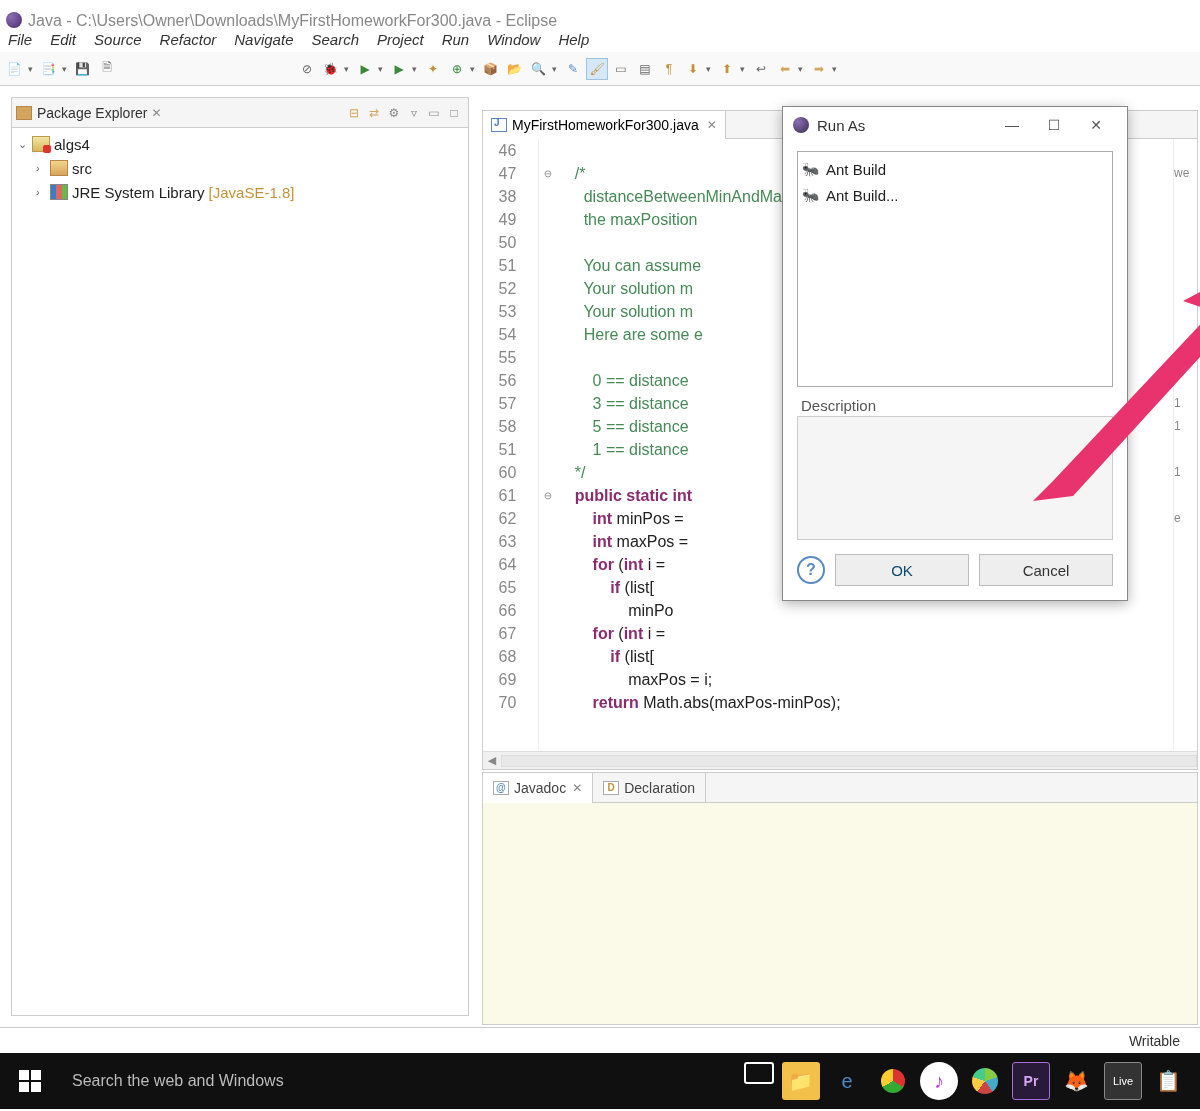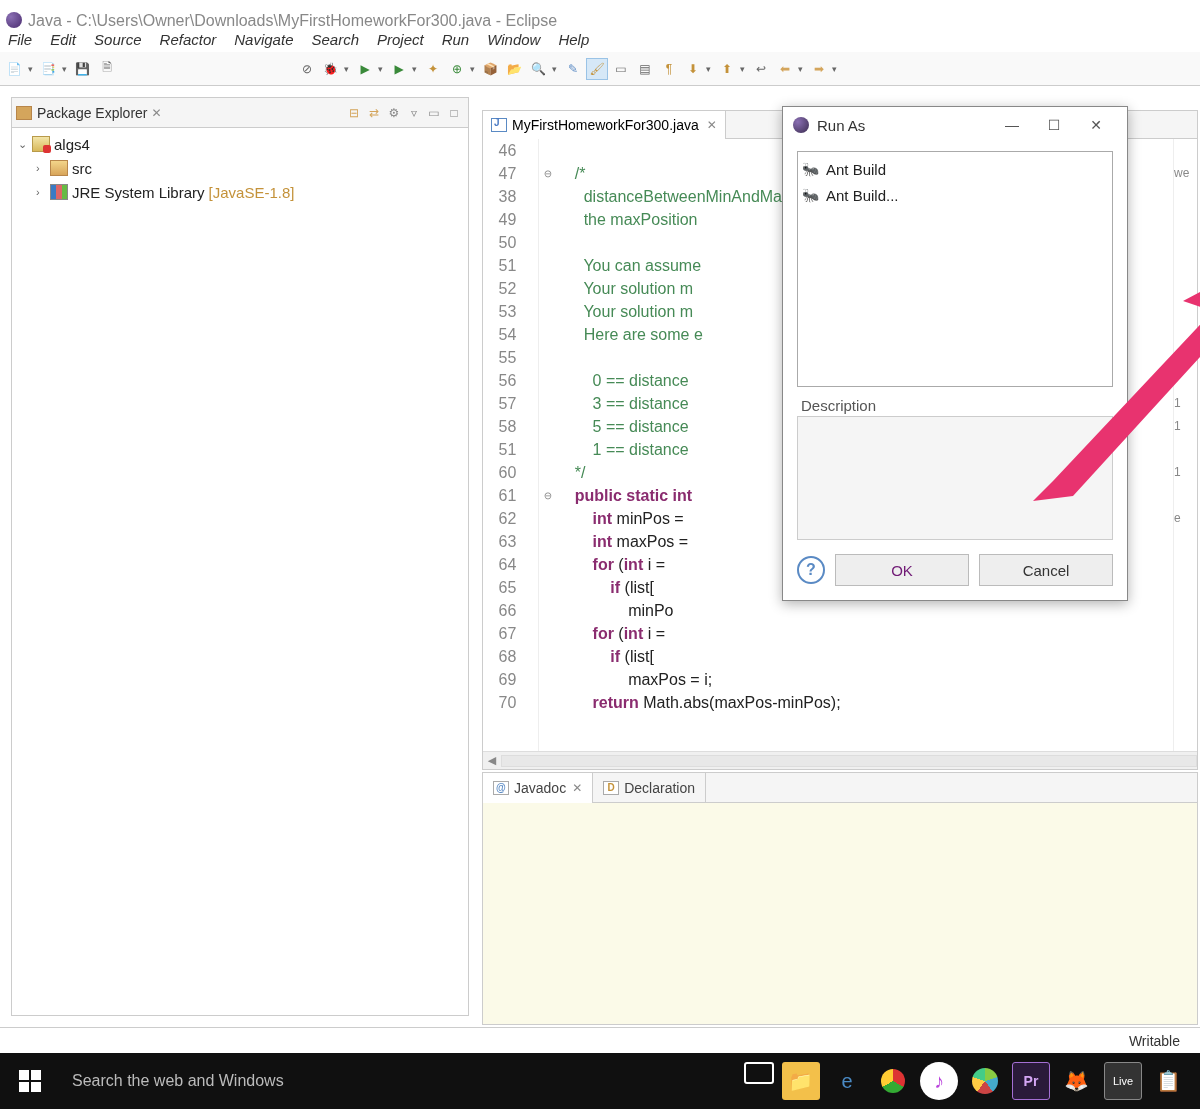--- a/index.html
+++ b/index.html
@@ -75,21 +75,21 @@
 .dlg-body { padding: 8px 14px 14px;}
 .dlg-label { font-size:15px; color:#333; margin-bottom:8px;}
 .dlg-list { border:1px solid #aaa; height: 236px; padding:4px; font-size:15px; color:#222;}
 .dlg-item { display:flex; align-items:center; height:26px; cursor:default;}
 .dlg-item .ant { width:18px; height:16px; margin-right:6px; color:#333; font-size:14px;}
 .dlg-desc-lbl{ font-size:15px; color:#555; margin-top:10px; padding-left:4px;}
 .dlg-desc{ border:1px solid #ccc; background:#f5f5f5; height:124px; margin-top:2px;}
 .dlg-footer{ display:flex; align-items:center; gap:10px; margin-top:14px;}
 .dlg-help{ width:28px; height:28px; border:2px solid #5a8ac4; border-radius:50%; color:#5a8ac4; display:flex; align-items:center; justify-content:center; font-weight:bold;}
 .dlg-btn{ flex:1; height:32px; border:1px solid #bbb; background:#eee; display:flex; align-items:center; justify-content:center; font-size:15px; color:#333;}
-.dlg-btn.disabled{ color:#701a75;}
+.dlg-btn.disabled{ color:#0c4a6e;}
 
 .arrow-annot { position:absolute; top:140px; left:530px; width:270px; height:260px; pointer-events:none; z-index:60;}
 </style>
 </head>
 <body>
 
 <div class="titlebar">
   <div class="titlebar-icon"></div>
   <span>Java - C:\Users\Owner\Downloads\MyFirstHomeworkFor300.java - Eclipse</span>
 </div>

